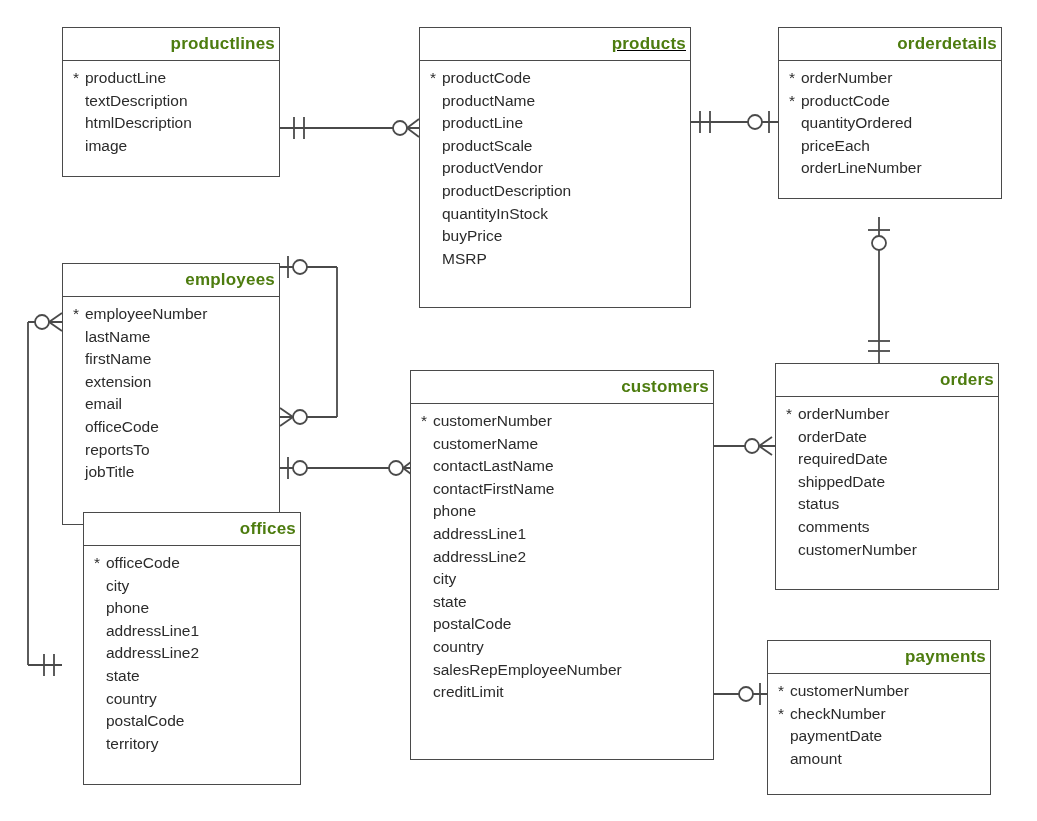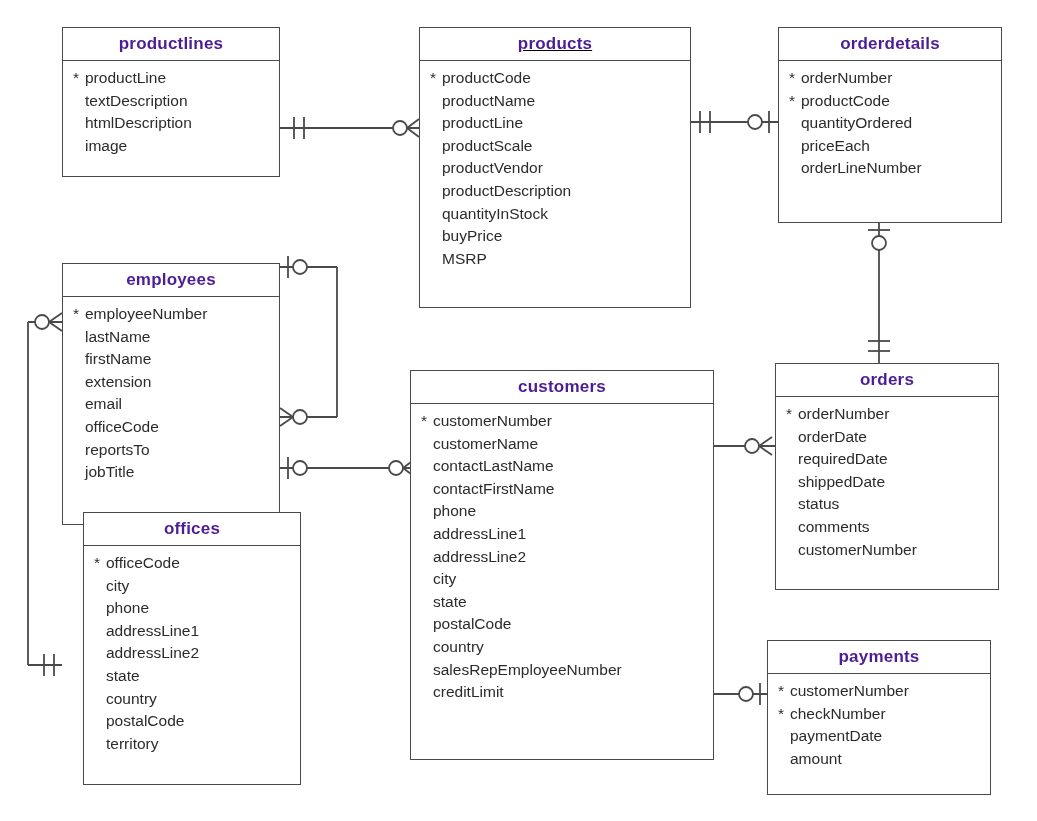--- a/index.html
+++ b/index.html
@@ -24,24 +24,24 @@
     pointer-events: none;
   }
   .entity {
     position: absolute;
     border: 1.6px solid #4a4a4a;
     background: #ffffff;
     box-sizing: border-box;
     z-index: 5;
   }
   .entity-title {
-    text-align: center;
+    text-align: right;
     font-weight: bold;
     font-size: 17px;
-    color: #4c1d95;
+    color: #4d7c0f;
     padding: 6px 4px 6px 4px;
     border-bottom: 1.6px solid #4a4a4a;
     letter-spacing: 0.2px;
   }
   .attr-list {
     padding: 6px 0 10px 0;
   }
   .attr {
     font-size: 15.5px;
     color: #2b2b2b;
@@ -162,21 +162,21 @@
         <div class="attr"><span class="attr-name">productName</span></div>
         <div class="attr"><span class="attr-name">productLine</span></div>
         <div class="attr"><span class="attr-name">productScale</span></div>
         <div class="attr"><span class="attr-name">productVendor</span></div>
         <div class="attr"><span class="attr-name">productDescription</span></div>
         <div class="attr"><span class="attr-name">quantityInStock</span></div>
         <div class="attr"><span class="attr-name">buyPrice</span></div>
         <div class="attr"><span class="attr-name">MSRP</span></div>
       </div>
     </div>
-    <div class="entity" style="left: 778px; top: 27px; width: 224px; height: 196px;">
+    <div class="entity" style="left: 778px; top: 27px; width: 224px; height: 172px;">
       <div class="entity-title">orderdetails</div>
       <div class="attr-list">
         <div class="attr"><span class="pk-star">*</span><span class="attr-name">orderNumber</span></div>
         <div class="attr"><span class="pk-star">*</span><span class="attr-name">productCode</span></div>
         <div class="attr"><span class="attr-name">quantityOrdered</span></div>
         <div class="attr"><span class="attr-name">priceEach</span></div>
         <div class="attr"><span class="attr-name">orderLineNumber</span></div>
       </div>
     </div>
     <div class="entity" style="left: 62px; top: 219px; width: 218px; height: 262px; margin-top: 44px;">

